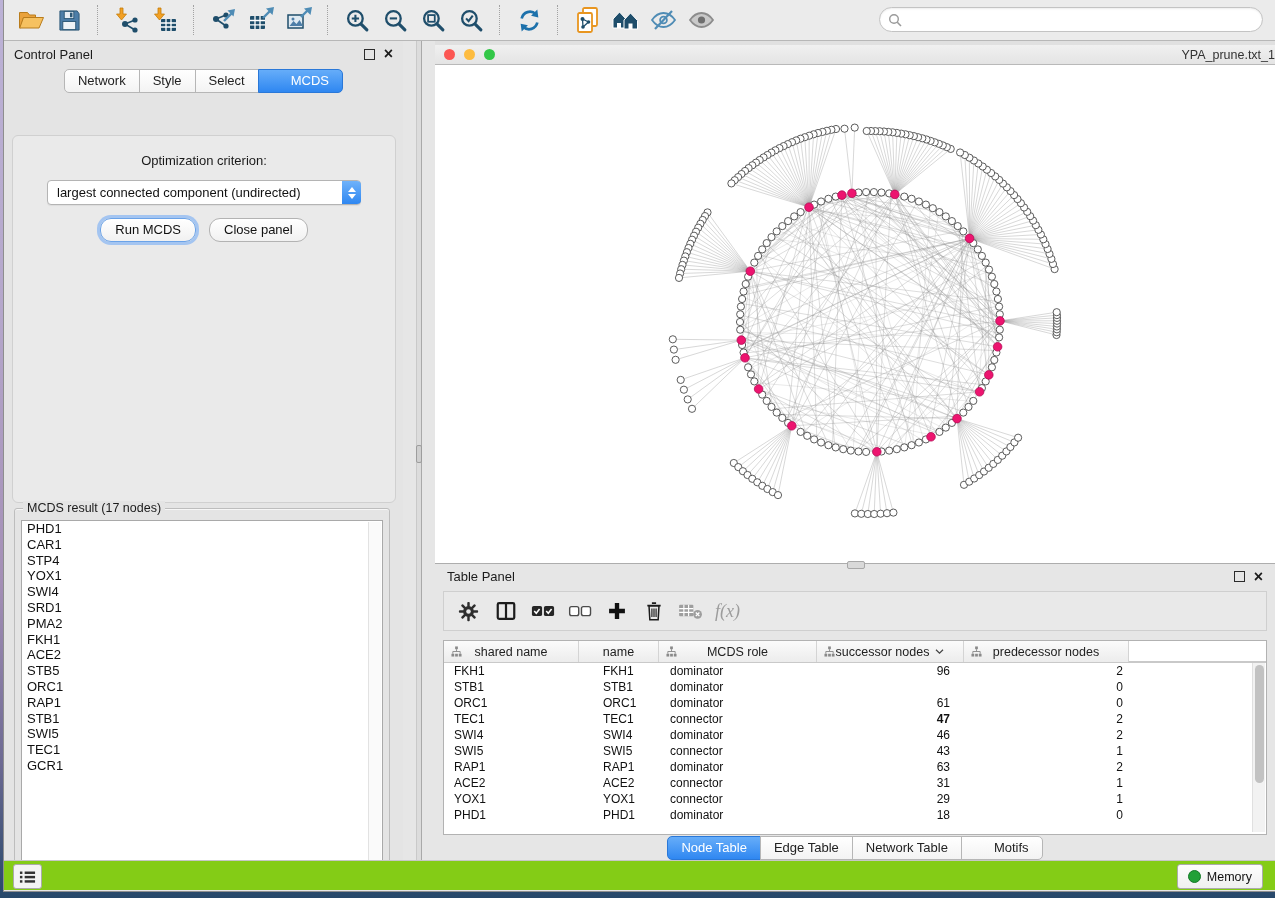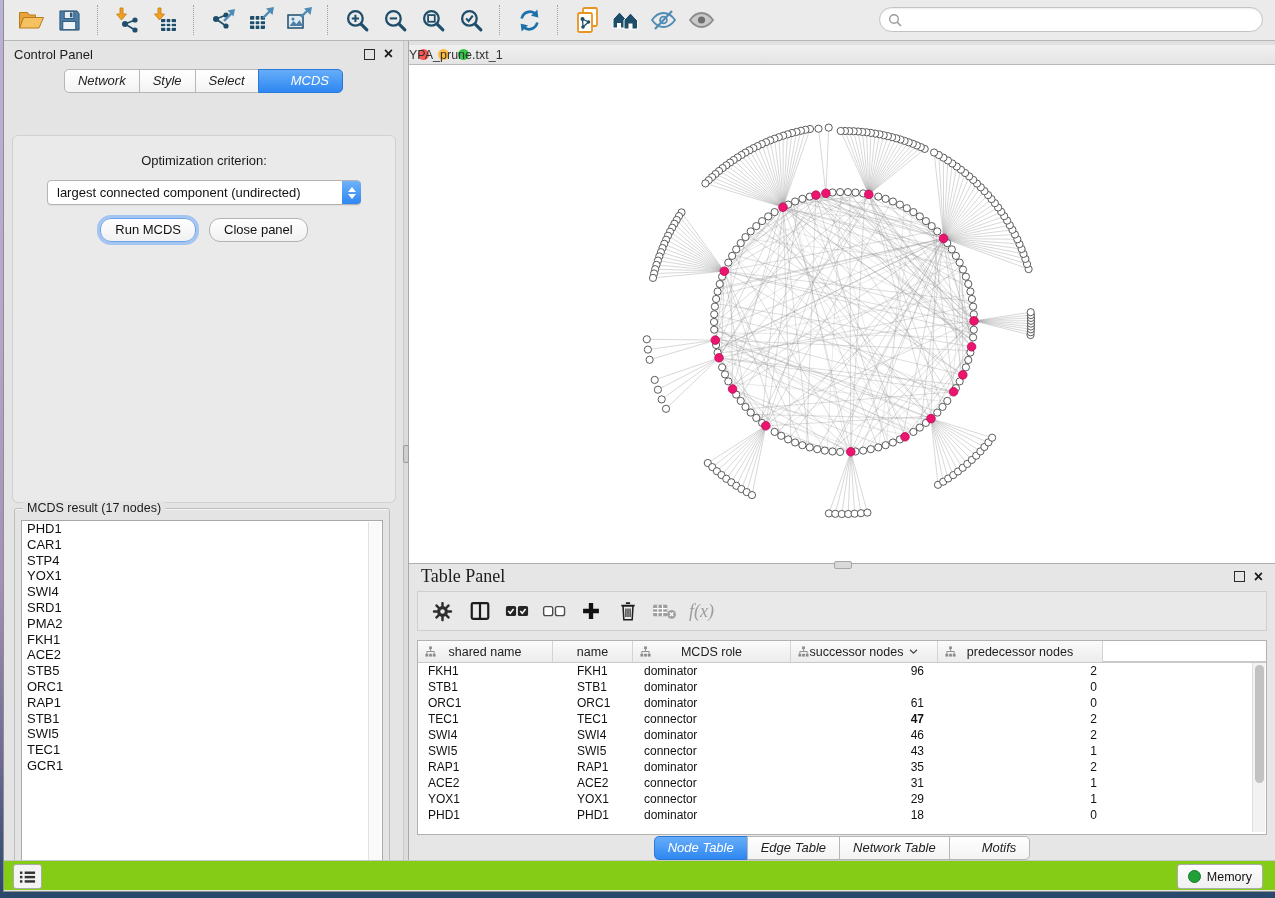--- a/index.html
+++ b/index.html
@@ -8,32 +8,32 @@
   .app{position:absolute;left:4px;top:0;right:0;bottom:7px;background:#e6e6e6;outline:1px solid #8e8e8e;}
   
   .toolbar{position:absolute;left:0;top:0;right:0;height:41px;background:#ebebeb;border-bottom:1px solid #b7b7b7;
     display:flex;align-items:center;padding-left:8px;box-sizing:border-box;}
   .tbi{width:38px;height:34px;display:flex;align-items:center;justify-content:center;flex:0 0 auto;cursor:default;}
   .tsep{width:1px;height:30px;border-left:1px dotted #a2a2a2;margin:0 9px;flex:0 0 auto;}
   .searchbox{position:absolute;right:12px;top:7px;width:384px;height:25px;background:#fff;border:1px solid #c3c3c3;
     border-radius:13px;display:flex;align-items:center;padding:0 8px;box-sizing:border-box;box-shadow:inset 0 1px 2px rgba(0,0,0,.08);}
   .searchbox input{border:none;outline:none;flex:1;font-size:12px;background:transparent;margin-left:5px;}
   
-  .main{position:absolute;left:0;top:41px;right:0;bottom:29px;display:flex;}
+  .main{position:absolute;left:0;top:41px;right:0;bottom:29px;display:flex;gap:13px;}
   .control-panel{width:399px;flex:0 0 auto;background:#e4e4e4;position:relative;box-sizing:border-box;}
   .vsplit{width:4px;flex:0 0 auto;background:#dcdcdc;border-left:1px solid #c9c9c9;border-right:1px solid #a9a9a9;position:relative;}
   .vgrip{position:absolute;left:-1px;top:404px;width:4px;height:16px;background:#cfcfcf;border:1px solid #9d9d9d;border-radius:2px;}
   .rightcol{flex:1;display:flex;flex-direction:column;min-width:0;}
   
   .cp-header{height:26px;display:flex;align-items:center;padding:0 10px;}
   .cp-title{font-size:13px;color:#1c1c1c;}
   .win-icons{margin-left:auto;display:flex;align-items:center;gap:9px;}
   .float-ic{width:9px;height:9px;border:1.6px solid #2b2b2b;display:inline-block;}
   .close-ic{font-size:16px;font-weight:bold;color:#1b1b1b;line-height:10px;}
-  .seg-tabs{display:flex;justify-content:center;margin-top:2px;position:relative;z-index:2;font-style:italic;}
+  .seg-tabs{display:flex;justify-content:center;margin-top:2px;position:relative;z-index:2;}
   .seg-tab{font-size:13px;color:#222;background:linear-gradient(#fff,#f3f3f3);border:1px solid #b6b6b6;
     padding:3px 13px 4px;margin-left:-1px;cursor:default;}
   .seg-tab:first-child{border-radius:5px 0 0 5px;margin-left:0;}
   .seg-tab:last-child{border-radius:0 5px 5px 0;padding-left:32px;}
   .seg-tab.active{background:linear-gradient(#66adf9,#2f87f1);border-color:#2a78d8;color:#fff;}
   .cp-card{position:absolute;left:8px;right:7px;top:94px;height:366px;background:#eaeaea;border:1px solid #d0d0d0;border-radius:6px;}
   .opt-label{text-align:center;font-size:13px;color:#1a1a1a;margin-top:17px;}
   .dropdown{margin:12px auto 0;width:312px;height:23px;background:#fff;border:1px solid #b4b4b4;border-radius:4px;
     display:flex;align-items:center;box-shadow:0 1px 1px rgba(0,0,0,.06);}
   .dropdown .val{flex:1;font-size:13px;color:#111;padding-left:9px;white-space:nowrap;overflow:hidden;}
@@ -51,27 +51,27 @@
   .listbox{position:absolute;left:6px;right:6px;top:11px;bottom:6px;background:#fff;border:1px solid #a9a9a9;
     overflow:hidden;font-size:13px;color:#111;}
   .listbox .item{padding:0 0 0 5px;line-height:15.8px;cursor:default;}
   .list-sbar{position:absolute;top:1px;bottom:1px;right:1px;width:12px;background:#fafafa;border-left:1px solid #e2e2e2;}
   
   .net-window{height:522px;flex:0 0 auto;display:flex;flex-direction:column;background:#e0e0e0;padding-top:4px;box-sizing:border-box;}
   .net-titlebar{height:19px;background:linear-gradient(#f0f0f0,#e4e4e4);border-bottom:1px solid #b9b9b9;position:relative;
     display:flex;align-items:center;}
   .lights{display:flex;gap:9px;margin-left:9px;}
   .light{width:11px;height:11px;border-radius:50%;}
-  .net-title{position:absolute;left:0;right:0;text-align:left;font-size:12.5px;color:#333;}
+  .net-title{position:absolute;left:0;right:0;text-align:right;font-size:12.5px;color:#333;}
   .net-canvas{flex:1;background:#fff;position:relative;overflow:hidden;}
   
   .table-panel{flex:1;background:#e6e6e6;position:relative;border-top:1px solid #adadad;}
   .hgrip{position:absolute;top:-3px;left:50%;margin-left:-8px;width:16px;height:6px;background:#d9d9d9;border:1px solid #a8a8a8;border-radius:2px;}
   .tp-header{height:25px;display:flex;align-items:center;padding:0 12px;}
-  .tp-title{font-size:18px;color:#1c1c1c;font-family:Liberation Serif, serif;}
+  .tp-title{font-size:13px;color:#1c1c1c;}
   .tp-toolbar{margin:2px 8px 0;height:38px;background:#e9e9e9;border:1px solid #cfcfcf;display:flex;align-items:center;padding:0 6px;}
   .tpi{width:37px;height:30px;display:flex;align-items:center;justify-content:center;}
   .fx{font-family:"Liberation Serif","DejaVu Serif",serif;font-style:italic;font-size:18px;color:#9c9c9c;}
   .tbl{position:absolute;left:8px;right:8px;top:76px;height:193px;background:#fff;border:1px solid #b2b2b2;overflow:hidden;}
   .tbl-header{display:flex;height:21px;background:linear-gradient(#fbfbfb,#ececec);border-bottom:1px solid #c9c9c9;}
   .th{position:relative;display:flex;align-items:center;justify-content:center;border-right:1px solid #d4d4d4;
     font-size:12.5px;color:#222;box-sizing:border-box;}
   .th .tree{position:absolute;left:7px;top:5px;}
   .th .chev{margin-left:6px;display:flex;align-items:center;}
   .th.filler{border-right:none;flex:1;background:#fff;border-bottom:1px solid #c9c9c9;}
@@ -1093,21 +1093,21 @@
                 <div class="td" style="width: 135px; padding-left: 10px;">SWI5</div>
                 <div class="td" style="width: 80px; padding-left: 24px;">SWI5</div>
                 <div class="td" style="width: 158px; padding-left: 11px;">connector</div>
                 <div class="td" style="width: 147px; text-align: right; padding-right: 14px;">43</div>
                 <div class="td" style="width: 165px; text-align: right; padding-right: 6px;">1</div>
               </div>
               <div class="trow">
                 <div class="td" style="width: 135px; padding-left: 10px;">RAP1</div>
                 <div class="td" style="width: 80px; padding-left: 24px;">RAP1</div>
                 <div class="td" style="width: 158px; padding-left: 11px;">dominator</div>
-                <div class="td" style="width: 147px; text-align: right; padding-right: 14px;">35</div>
+                <div class="td" style="width: 147px; text-align: right; padding-right: 14px;">63</div>
                 <div class="td" style="width: 165px; text-align: right; padding-right: 6px;">2</div>
               </div>
               <div class="trow">
                 <div class="td" style="width: 135px; padding-left: 10px;">ACE2</div>
                 <div class="td" style="width: 80px; padding-left: 24px;">ACE2</div>
                 <div class="td" style="width: 158px; padding-left: 11px;">connector</div>
                 <div class="td" style="width: 147px; text-align: right; padding-right: 14px;">31</div>
                 <div class="td" style="width: 165px; text-align: right; padding-right: 6px;">1</div>
               </div>
               <div class="trow">

